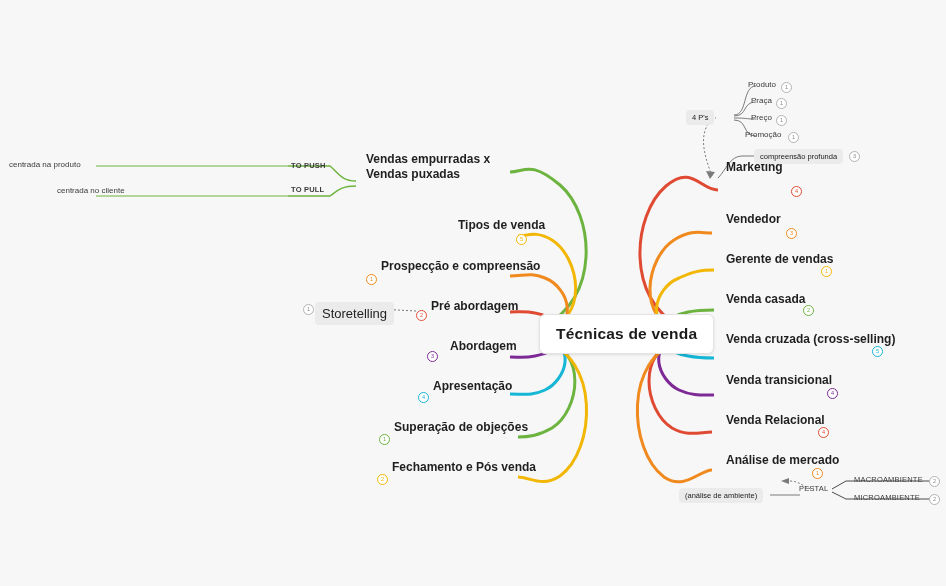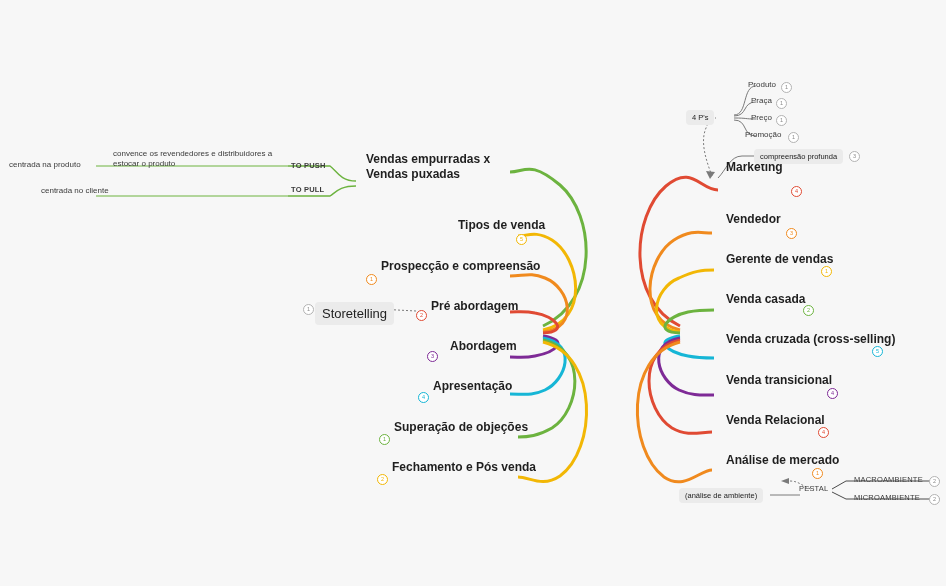--- a/index.html
+++ b/index.html
@@ -116,20 +116,21 @@
 
     <path d="M756,156 L 742,156 C 730,156 726,170 718,178" fill="none" stroke="#7a7a7a" stroke-width="1"></path>
 
     <path d="M790,481 C 800,481 804,488 812,489" fill="none" stroke="#7a7a7a" stroke-width="1" stroke-dasharray="2,2"></path>
     <polygon points="789,478 781,481 789,484" fill="#7a7a7a"></polygon>
     <path d="M832,489 L 846,481 L 940,481" fill="none" stroke="#4a4a4a" stroke-width="1"></path>
     <path d="M832,492 L 846,499 L 940,499" fill="none" stroke="#4a4a4a" stroke-width="1"></path>
     <path d="M770,495 L 800,495" fill="none" stroke="#7a7a7a" stroke-width="1"></path>
   </svg>
 
+  <div class="node center-node" style="left:540px;top:314px;transform:translateX(-1px);">Técnicas de venda</div>
 
   <div class="node main-label" style="left:366px;top:152px;width:150px;white-space:normal;">Vendas empurradas x Vendas puxadas</div>
 
   <div class="node main-label" style="left:458px;top:218px;">Tipos de venda</div>
   <div class="badge b-yellow" style="left:516px;top:234px;">5</div>
 
   <div class="node main-label" style="left:381px;top:259px;">Prospecção e compreensão</div>
   <div class="badge b-orange" style="left:366px;top:274px;">1</div>
 
   <div class="node main-label" style="left:431px;top:299px;">Pré abordagem</div>
@@ -146,24 +147,23 @@
 
   <div class="node main-label" style="left:392px;top:460px;">Fechamento e Pós venda</div>
   <div class="badge b-yellow" style="left:377px;top:474px;">2</div>
 
   <div class="node pill" style="left:315px;top:302px;">Storetelling</div>
   <div class="badge b-grey" style="left:303px;top:304px;">1</div>
 
   <div class="node tiny-cap" style="left:291px;top:161px;font-weight:bold;">TO PUSH</div>
   <div class="node tiny-cap" style="left:291px;top:185px;font-weight:bold;">TO PULL</div>
 
-  <div class="node sub-label" style="left:113px;top:149px;width:160px;white-space:normal;">convence os revendedores e distribuidores a estocar o produto</div>
 
   <div class="node sub-label" style="left:9px;top:160px;">centrada na produto</div>
-  <div class="node sub-label" style="left:41px;top:186px;text-align:center;">centrada no cliente</div>
+  <div class="node sub-label" style="left:57px;top:186px;text-align:center;">centrada no cliente</div>
 
   <div class="node main-label" style="left:726px;top:160px;">Marketing</div>
   <div class="badge b-red" style="left:791px;top:186px;">4</div>
 
   <div class="node main-label" style="left:726px;top:212px;">Vendedor</div>
   <div class="badge b-orange" style="left:786px;top:228px;">3</div>
 
   <div class="node main-label" style="left:726px;top:252px;">Gerente de vendas</div>
   <div class="badge b-yellow" style="left:821px;top:266px;">1</div>
 

